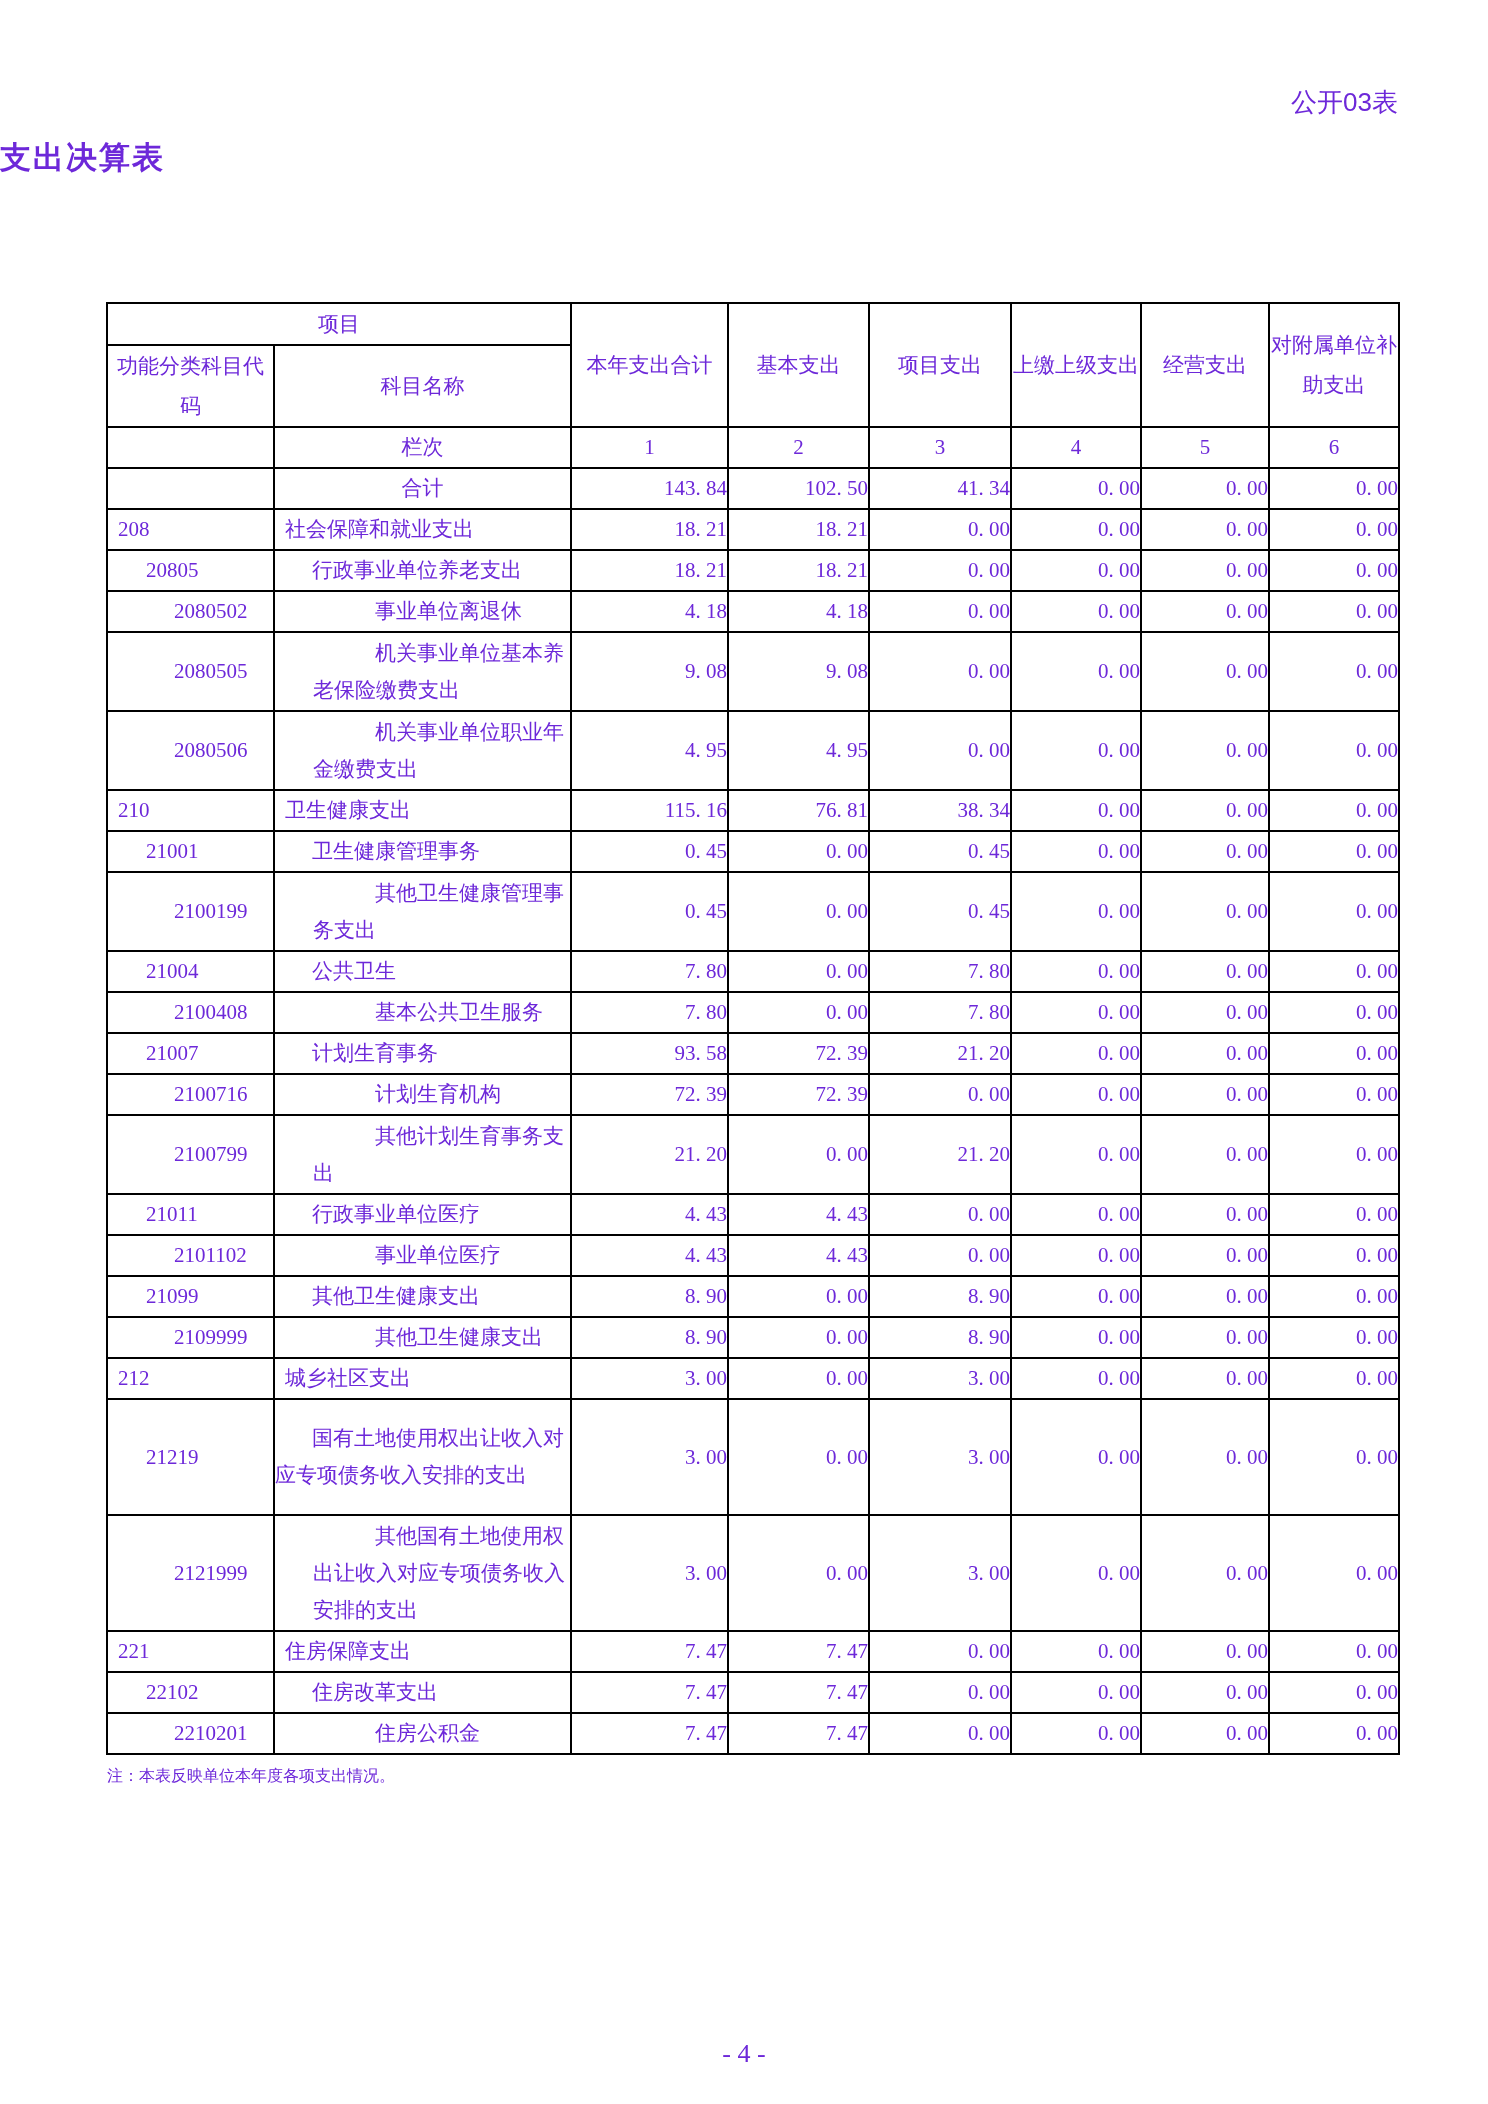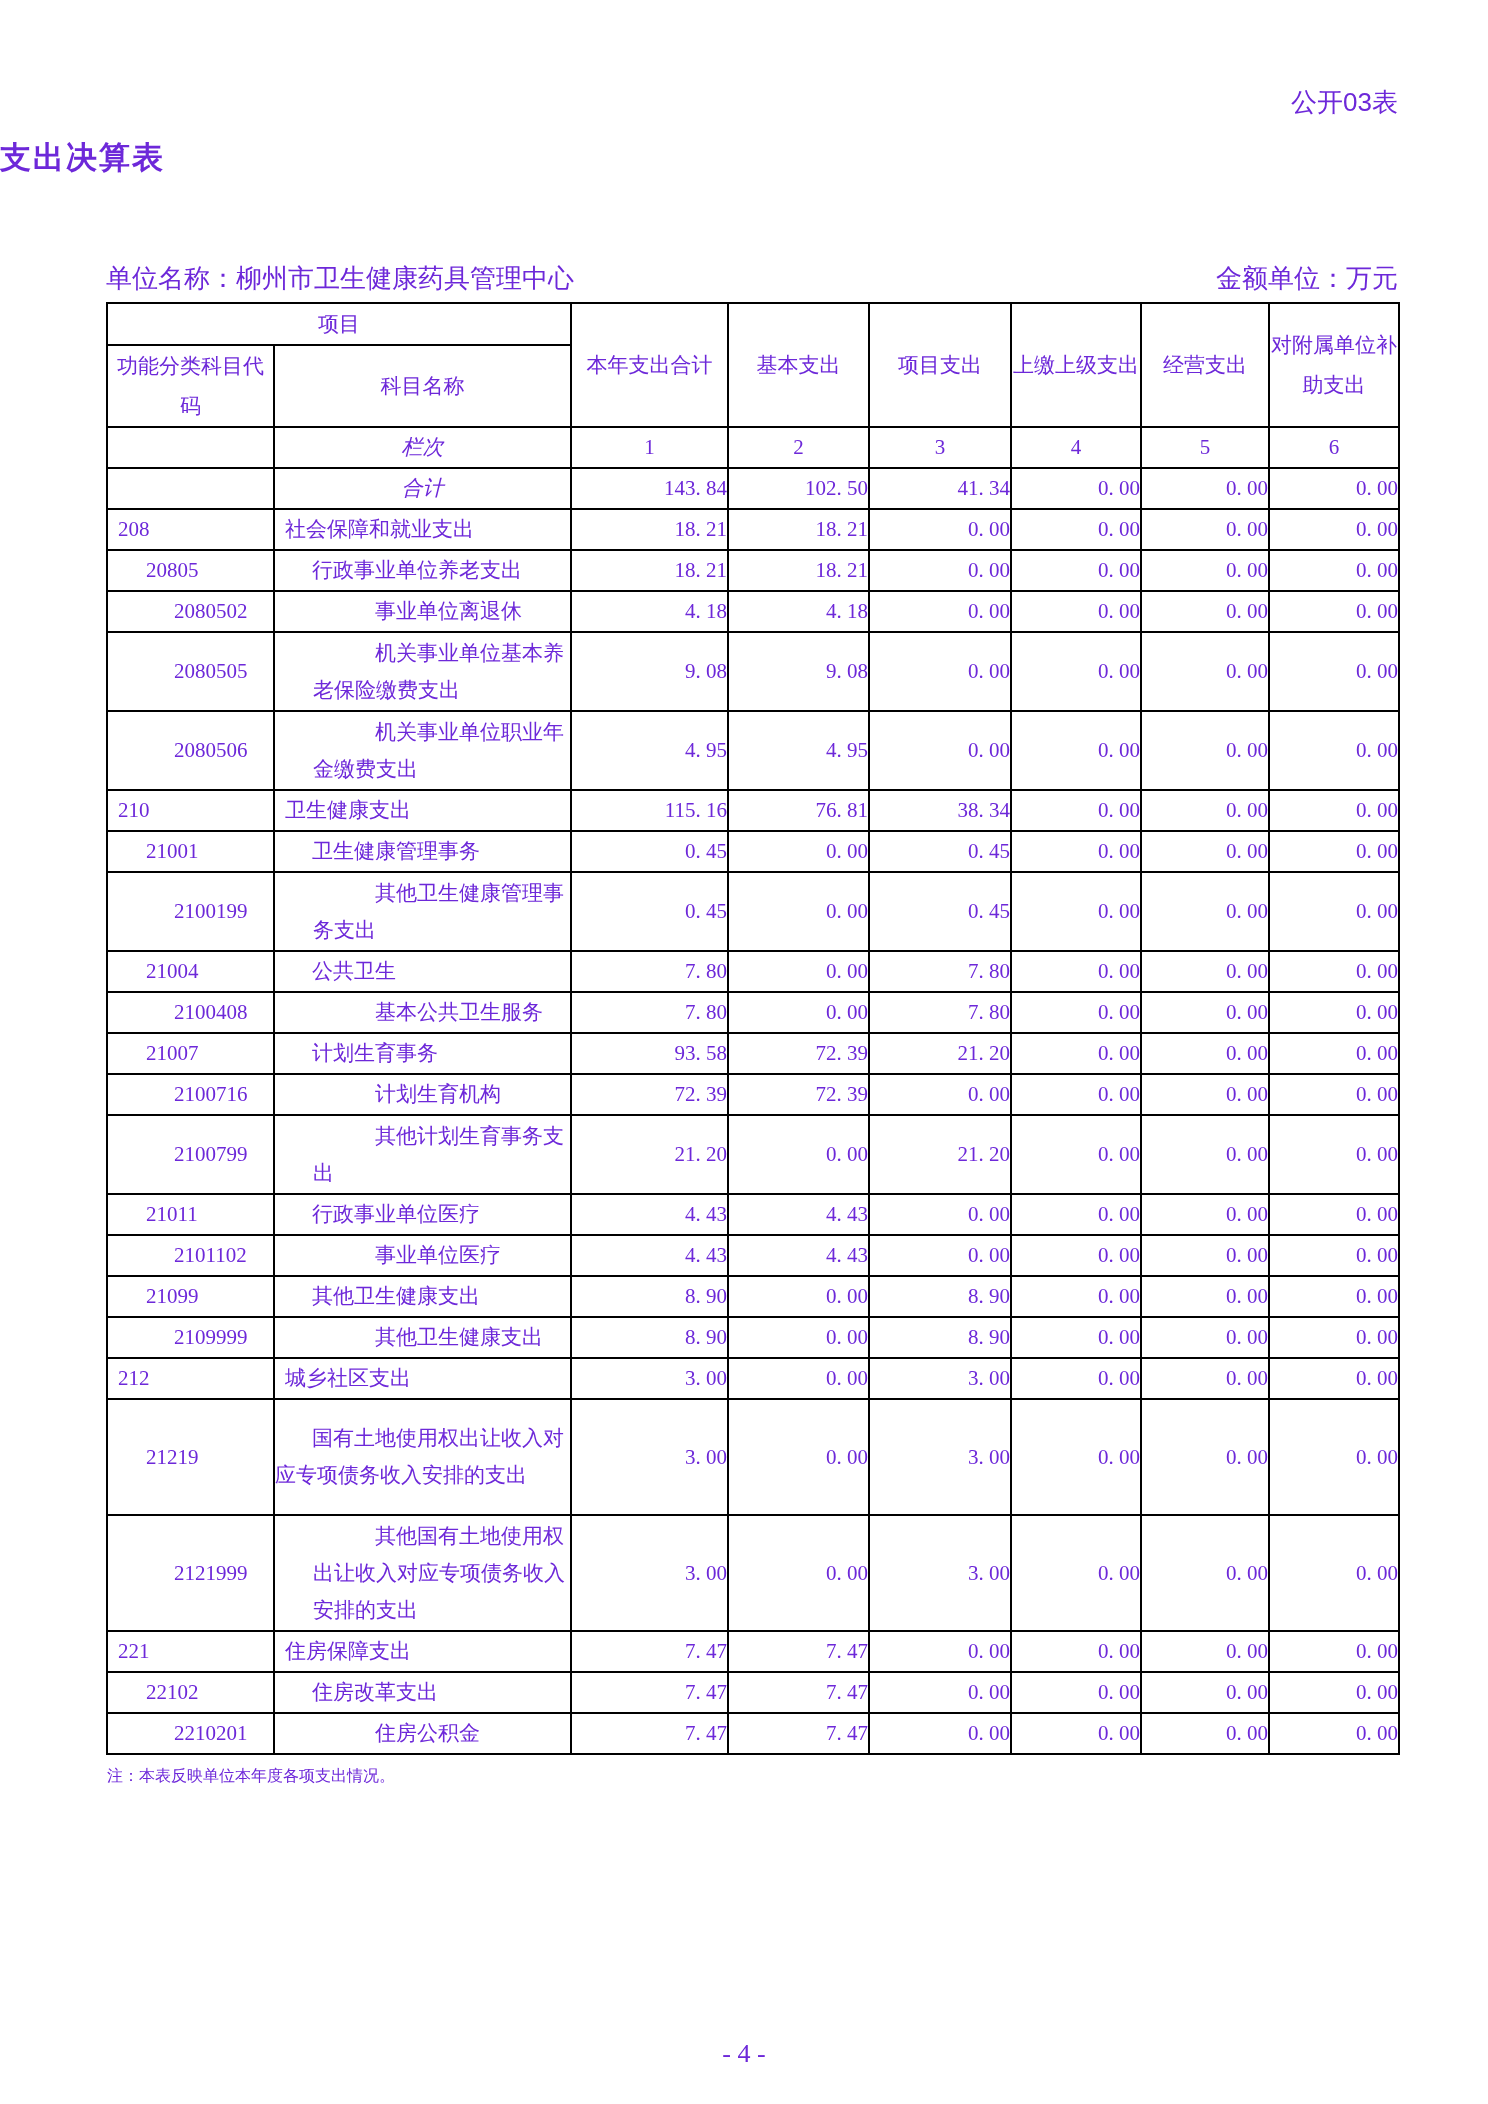--- a/index.html
+++ b/index.html
@@ -62,21 +62,21 @@
   tr.r3{height:116px;}
   td{font-size:21px;}
   td.code{text-align:left;}
   td.code.lv1{padding-left:10px;}
   td.code.lv2{padding-left:38px;}
   td.code.lv3{padding-left:66px;}
   td.name{text-align:left;padding-left:4px;padding-right:4px;line-height:37px;}
   td.name.nlv1{text-indent:10px;}
   td.name.nlv2{text-indent:37px;}
   td.name.nlv3{text-indent:62px;padding-left:38px;}
-  td.name.center{text-align:center;text-indent:0;padding-left:0;font-style:italic;}
+  td.name.center{text-align:center;text-indent:0;padding-left:0;}
   td.num{text-align:right;padding-right:5px;}
   td.idx{text-align:center;}
 
   .note{
     position:absolute;left:107px;top:1760px;
     font-size:16px;line-height:32px;
     font-family:"Liberation Sans","DejaVu Sans",sans-serif;
   }
   .footer{
     position:absolute;top:2038px;left:0;width:100%;
@@ -85,24 +85,20 @@
 </style>
 </head>
 <body>
 
 <div class="page">
 
   <div class="doc-label">公开03表</div>
 
   <div class="doc-title">支出决算表</div>
 
-  <div class="meta-row">
-    <span>单位名称：柳州市卫生健康药具管理中心</span>
-    <span>金额单位：万元</span>
-  </div>
 
   <table class="fin">
     <colgroup>
       <col style="width:167px">
       <col style="width:297px">
       <col style="width:157px">
       <col style="width:141px">
       <col style="width:142px">
       <col style="width:130px">
       <col style="width:128px">

